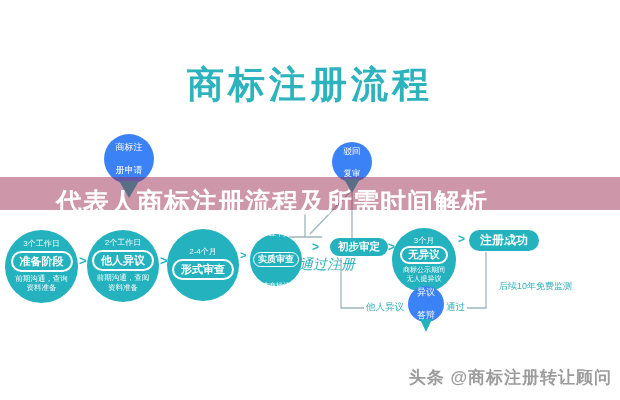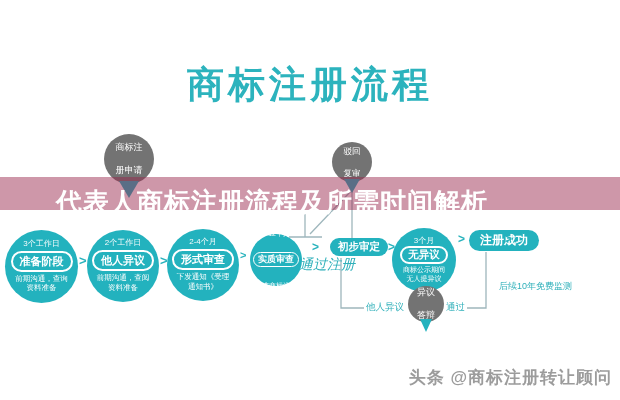--- a/index.html
+++ b/index.html
@@ -4,21 +4,21 @@
 <style>
   html,body{margin:0;padding:0;}
   body{font-family:"Liberation Sans","DejaVu Sans",sans-serif;}
   #stage{position:relative;width:620px;height:400px;background:#ffffff;overflow:hidden;}
 
   
   .main-title{position:absolute;top:60px;left:0;width:620px;text-align:center;
     font-size:37px;font-weight:900;color:#2cb3bd;letter-spacing:4px;z-index:2;}
 
   
-  .pin{position:absolute;background:#737373;border-radius:50%;color:#fff;
+  .pin{position:absolute;background:#3b82f6;border-radius:50%;color:#fff;
     display:flex;flex-direction:column;align-items:center;justify-content:center;
     text-align:center;z-index:1;line-height:1.2;gap:12px;}
   .pin-tail{position:absolute;width:0;height:0;z-index:1;}
   #pin-apply{left:104px;top:134px;width:50px;height:50px;font-size:9px;}
   #pin-apply-tail{left:119px;top:181px;border-left:10px solid transparent;
     border-right:10px solid transparent;border-top:17px solid #24b2be;}
   #pin-reject{left:332px;top:142px;width:40px;height:40px;font-size:8.5px;}
   #pin-reject-tail{left:344px;top:179px;border-left:8px solid transparent;
     border-right:8px solid transparent;border-top:14px solid #24b2be;}
 
@@ -124,21 +124,20 @@
   <div class="circle" id="c2">
     <span class="dur">2个工作日</span>
     <span class="pill-in">他人异议</span>
     <span class="desc">前期沟通，查阅资料准备</span>
   </div>
   <span class="arrow" id="a2">&gt;</span>
 
   <div class="circle" id="c3">
     <span class="dur">2-4个月</span>
     <span class="pill-in">形式审查</span>
-    <span class="desc">下发通知《受理通知书》</span>
   </div>
   <span class="arrow" id="a3">&gt;</span>
 
   <div class="circle" id="c4">
     <span class="dur">9-12个月</span>
     <span class="pill-in">实质审查</span>
     <span class="desc">核准商标注册</span>
   </div>
   <span class="arrow" id="a4">&gt;</span>
 

